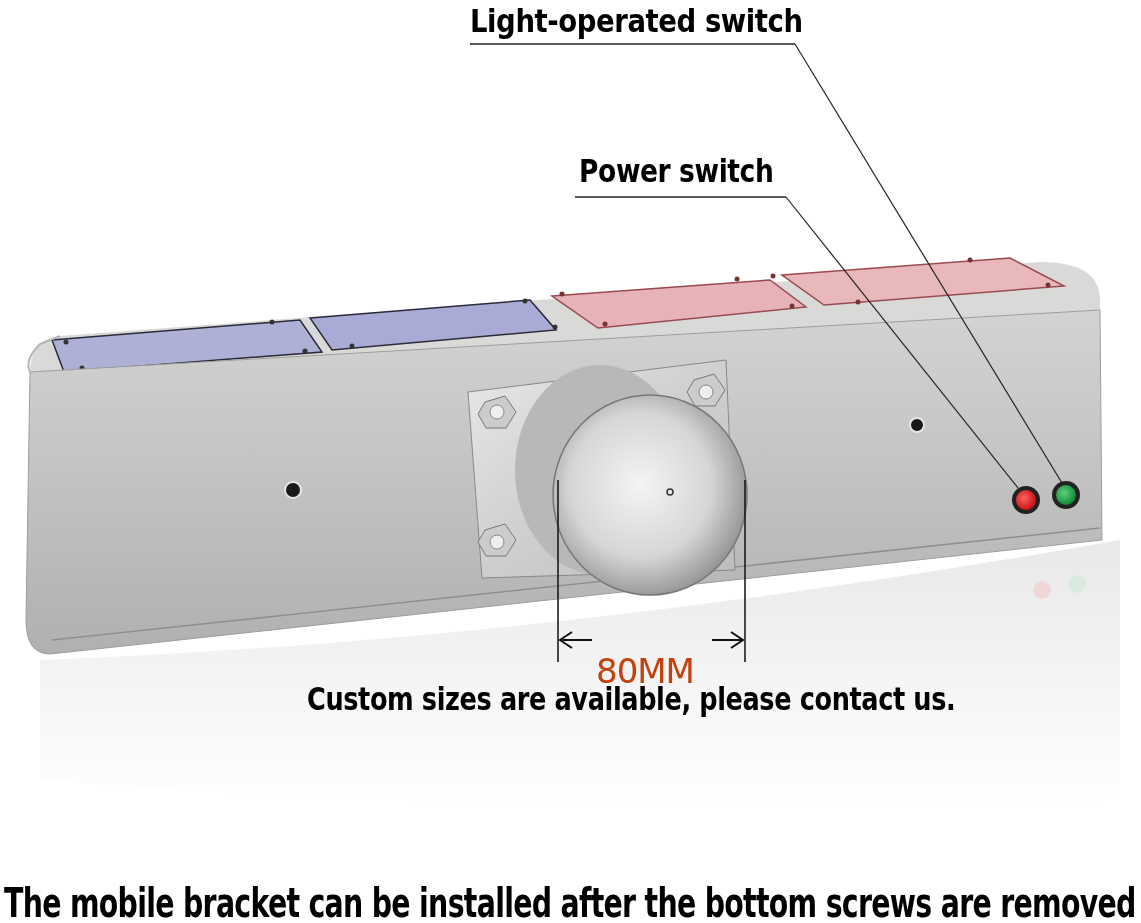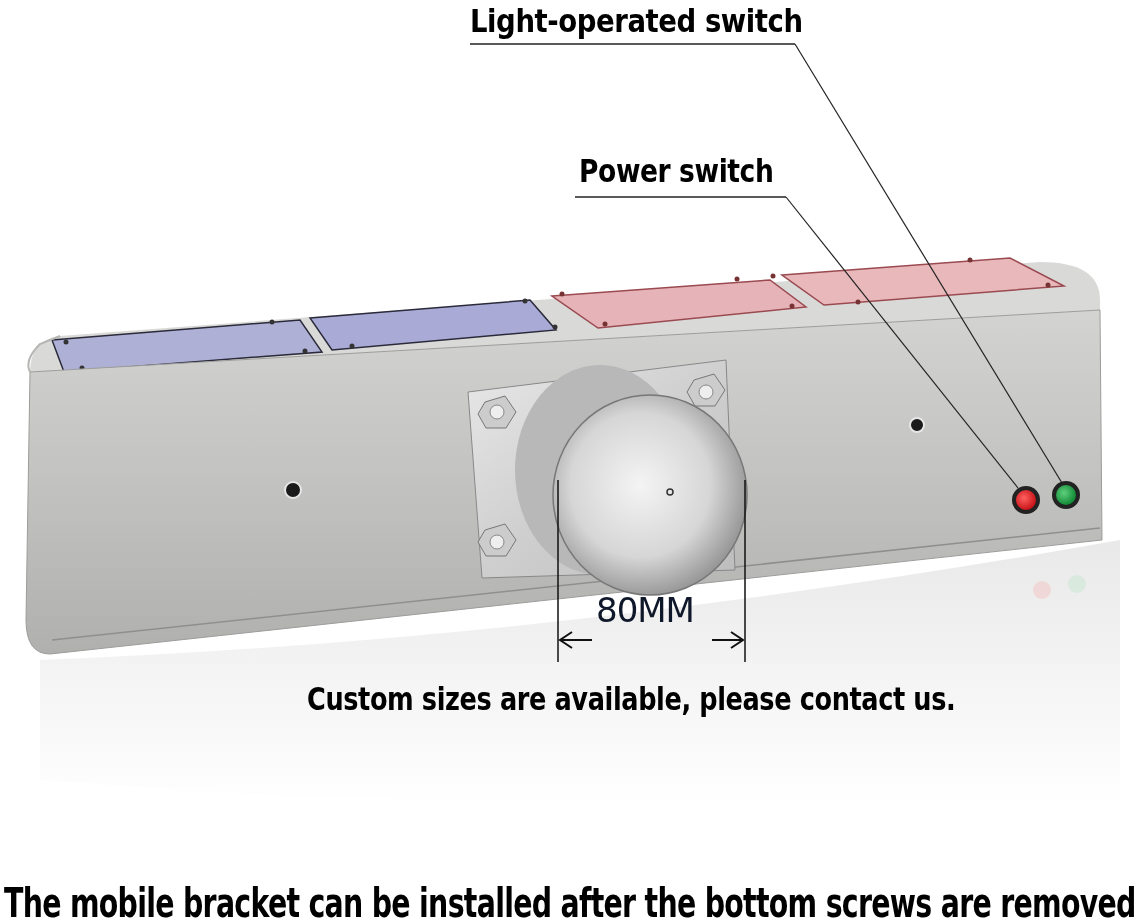--- a/index.html
+++ b/index.html
@@ -5,21 +5,21 @@
   html, body { margin:0; padding:0; }
   body { width:1141px; height:923px; background:#ffffff; position:relative; overflow:hidden;
          font-family:"Liberation Sans", sans-serif; }
   .abs { position:absolute; }
   .label-bold { font-family:"DejaVu Sans", sans-serif; font-weight:bold; color:#000; white-space:nowrap;
                 letter-spacing:-0.5px; transform-origin:left top; }
   #callout-light { left:470px; top:2px; font-size:32px; transform:scaleX(0.86); }
   #callout-power { left:579px; top:152px; font-size:32px; transform:scaleX(0.83); }
   #custom-note { left:307px; top:680px; font-size:32px; transform:scaleX(0.80); }
   #footer-note { left:4px; top:880px; font-size:40px; transform:scaleX(0.71); letter-spacing:-1px; }
-  #dim-label { left:596px; top:590px; font-size:34px; color:#0f172a; font-family:"DejaVu Sans", sans-serif; letter-spacing:-1px; }
+  #dim-label { left:596px; top:651px; font-size:34px; color:#c2410c; font-family:"DejaVu Sans", sans-serif; letter-spacing:-1px; }
   svg.scene { position:absolute; left:0; top:0; }
 </style>
 </head>
 <body>
 
 <svg class="scene" width="1141" height="923" viewBox="0 0 1141 923">
   <defs>
     <linearGradient id="bodyGrad" x1="0" y1="0" x2="0" y2="1">
       <stop offset="0" stop-color="#d3d4d2"></stop>
       <stop offset="0.5" stop-color="#c2c3c1"></stop>

